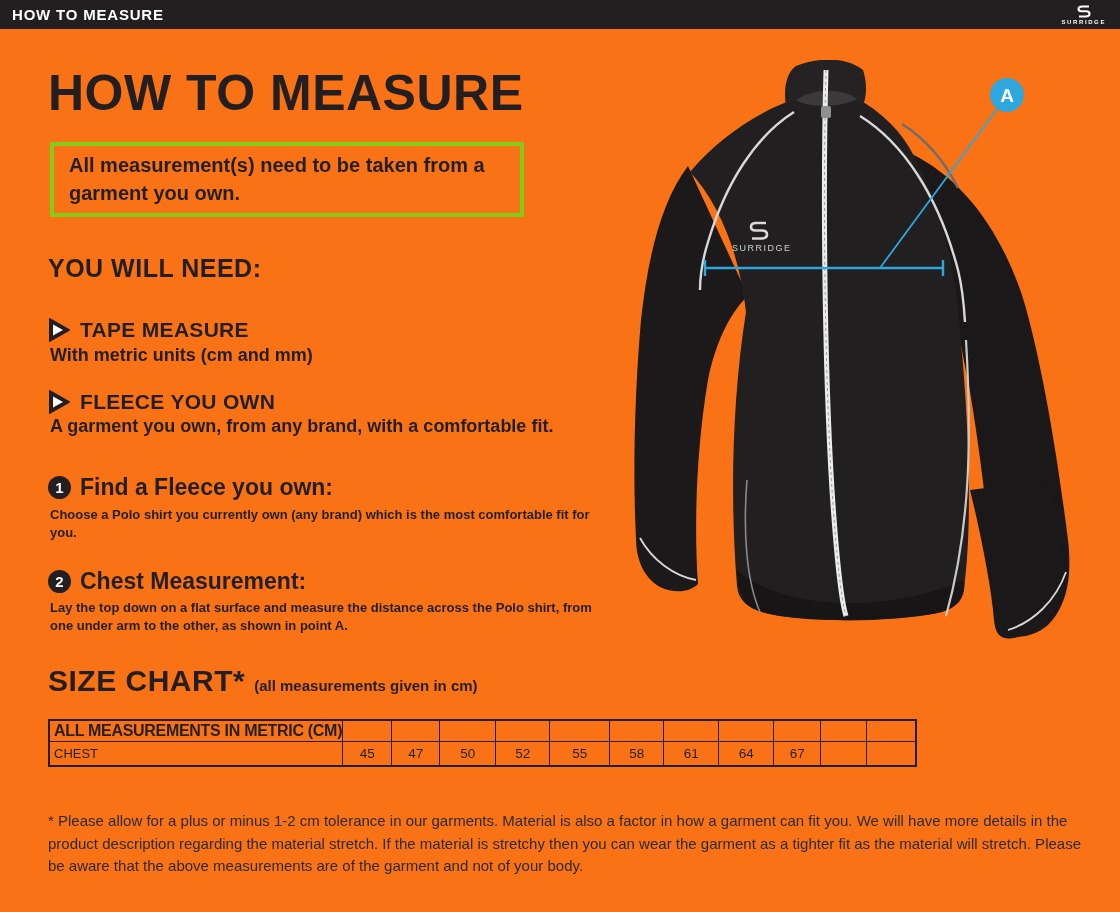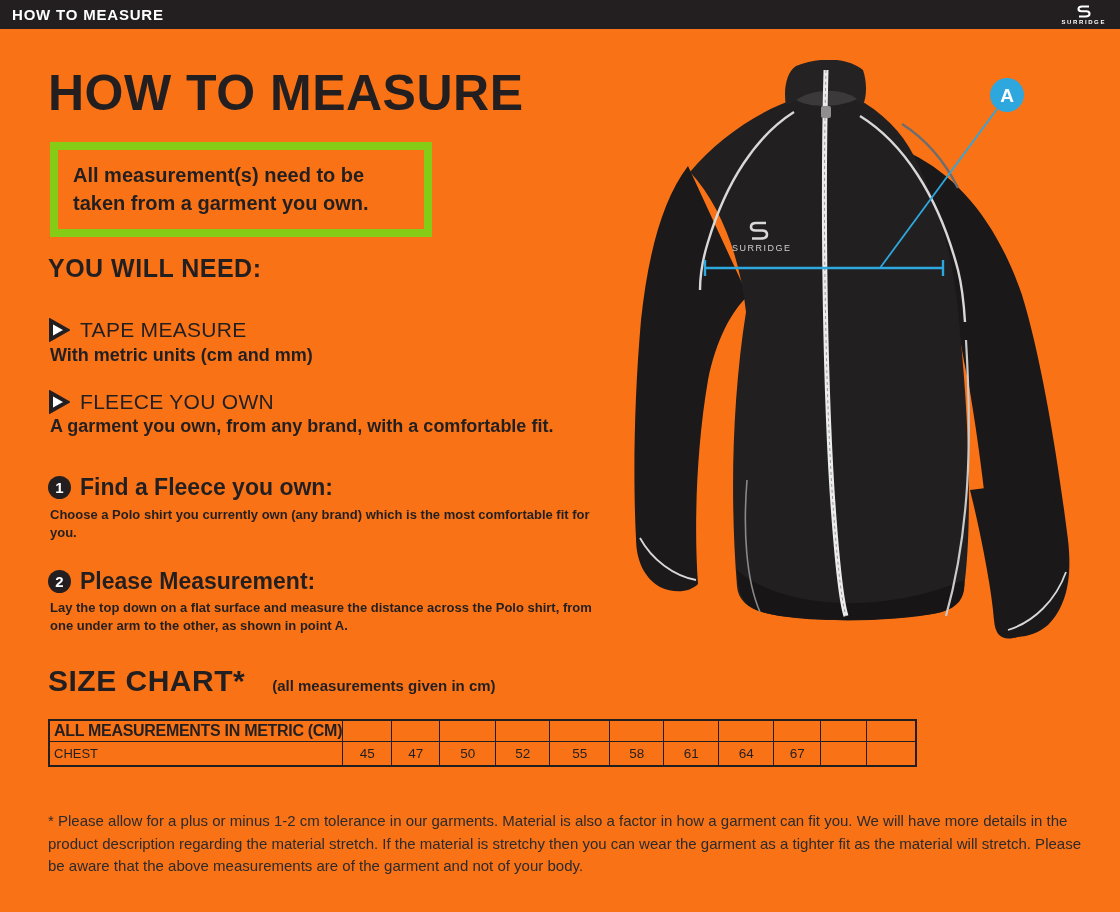--- a/index.html
+++ b/index.html
@@ -10,37 +10,37 @@
   
   .topbar { position:absolute; left:0; top:0; width:1120px; height:29px; background:#231f20;
             display:flex; align-items:center; justify-content:space-between; padding:0 10px 0 12px; }
   .topbar-title { color:#fff; font-size:15px; font-weight:bold; letter-spacing:0.8px; }
   .brand { display:flex; flex-direction:column; align-items:center; line-height:1; padding-right:4px; }
   .brand svg { display:block; }
   .brand-name { color:#fff; font-size:6px; font-weight:bold; letter-spacing:1.6px; margin-top:1px; }
 
   
   .h1 { position:absolute; left:48px; top:64px; font-size:50px; font-weight:800; letter-spacing:0.5px; color:#231f20; }
-  .note-box { position:absolute; left:50px; top:142px; width:382px; border:8px solid #84cc16; padding:11px 15px; }
+  .note-box { position:absolute; left:50px; top:142px; width:474px; border:4px solid #84cc16; padding:5px 15px; }
   .note-box p { font-size:20px; font-weight:bold; line-height:1.42; color:#231f20; }
 
   .h2 { position:absolute; left:48px; top:254px; font-size:25px; font-weight:800; letter-spacing:0.5px; }
 
   .need-item { position:absolute; left:48px; display:flex; align-items:center; gap:10px; }
   .need-item .tri { flex:0 0 auto; display:block; }
-  .need-label { font-size:21px; font-weight:400; letter-spacing:0.3px; }
+  .need-label { font-size:21px; font-weight:700; letter-spacing:0.3px; }
   .need-sub { position:absolute; left:50px; font-size:18px; font-weight:bold; }
 
   .step-head { position:absolute; left:48px; display:flex; align-items:center; gap:9px; }
   .step-badge { width:23px; height:23px; border-radius:50%; background:#231f20; color:#fff;
                 display:flex; align-items:center; justify-content:center; font-size:15px; font-weight:bold; }
   .step-title { font-size:23px; font-weight:bold; }
   .step-body { position:absolute; left:50px; width:548px; font-size:13px; font-weight:bold; line-height:1.4; }
 
-  .chart-head { position:absolute; left:48px; top:664px; display:flex; align-items:baseline; gap:27px; }
+  .chart-head { position:absolute; left:48px; top:664px; display:flex; align-items:baseline; gap:9px; }
   .chart-title { font-size:30px; font-weight:800; letter-spacing:0.5px; }
   .chart-sub { font-size:15px; font-weight:bold; }
 
   
   table.size { position:absolute; left:48px; top:719px; border-collapse:collapse; border:2px solid #231f20;
                table-layout:fixed; font-family:"Liberation Sans",sans-serif; }
   table.size td, table.size th { border:1px solid #231f20; overflow:hidden; white-space:nowrap; }
   table.size tr.hdr th { height:30px; font-size:15px; font-weight:bold; text-align:center; padding:1px 2px; }
   table.size tr.hdr th.desc { font-size:16px; letter-spacing:-0.6px; text-align:left; padding-left:4px; border-bottom:2px solid #231f20; }
   table.size tr.hdr th { border-bottom:2px solid #231f20; }
@@ -91,21 +91,21 @@
   <div class="need-sub" style="top:416px;">A garment you own, from any brand, with a comfortable fit.</div>
 
   <div class="step-head" style="top:474px;">
     <span class="step-badge">1</span>
     <span class="step-title">Find a Fleece you own:</span>
   </div>
   <div class="step-body" style="top:506px;">Choose a Polo shirt you currently own (any brand) which is the most comfortable fit for you.</div>
 
   <div class="step-head" style="top:568px;">
     <span class="step-badge">2</span>
-    <span class="step-title">Please Measurement:</span>
+    <span class="step-title">Chest Measurement:</span>
   </div>
   <div class="step-body" style="top:599px;">Lay the top down on a flat surface and measure the distance across the Polo shirt, from one under arm to the other, as shown in point A.</div>
 
   <div class="chart-head">
     <span class="chart-title">SIZE CHART*</span>
     <span class="chart-sub">(all measurements given in cm)</span>
   </div>
 
   <table class="size">
     <colgroup>

